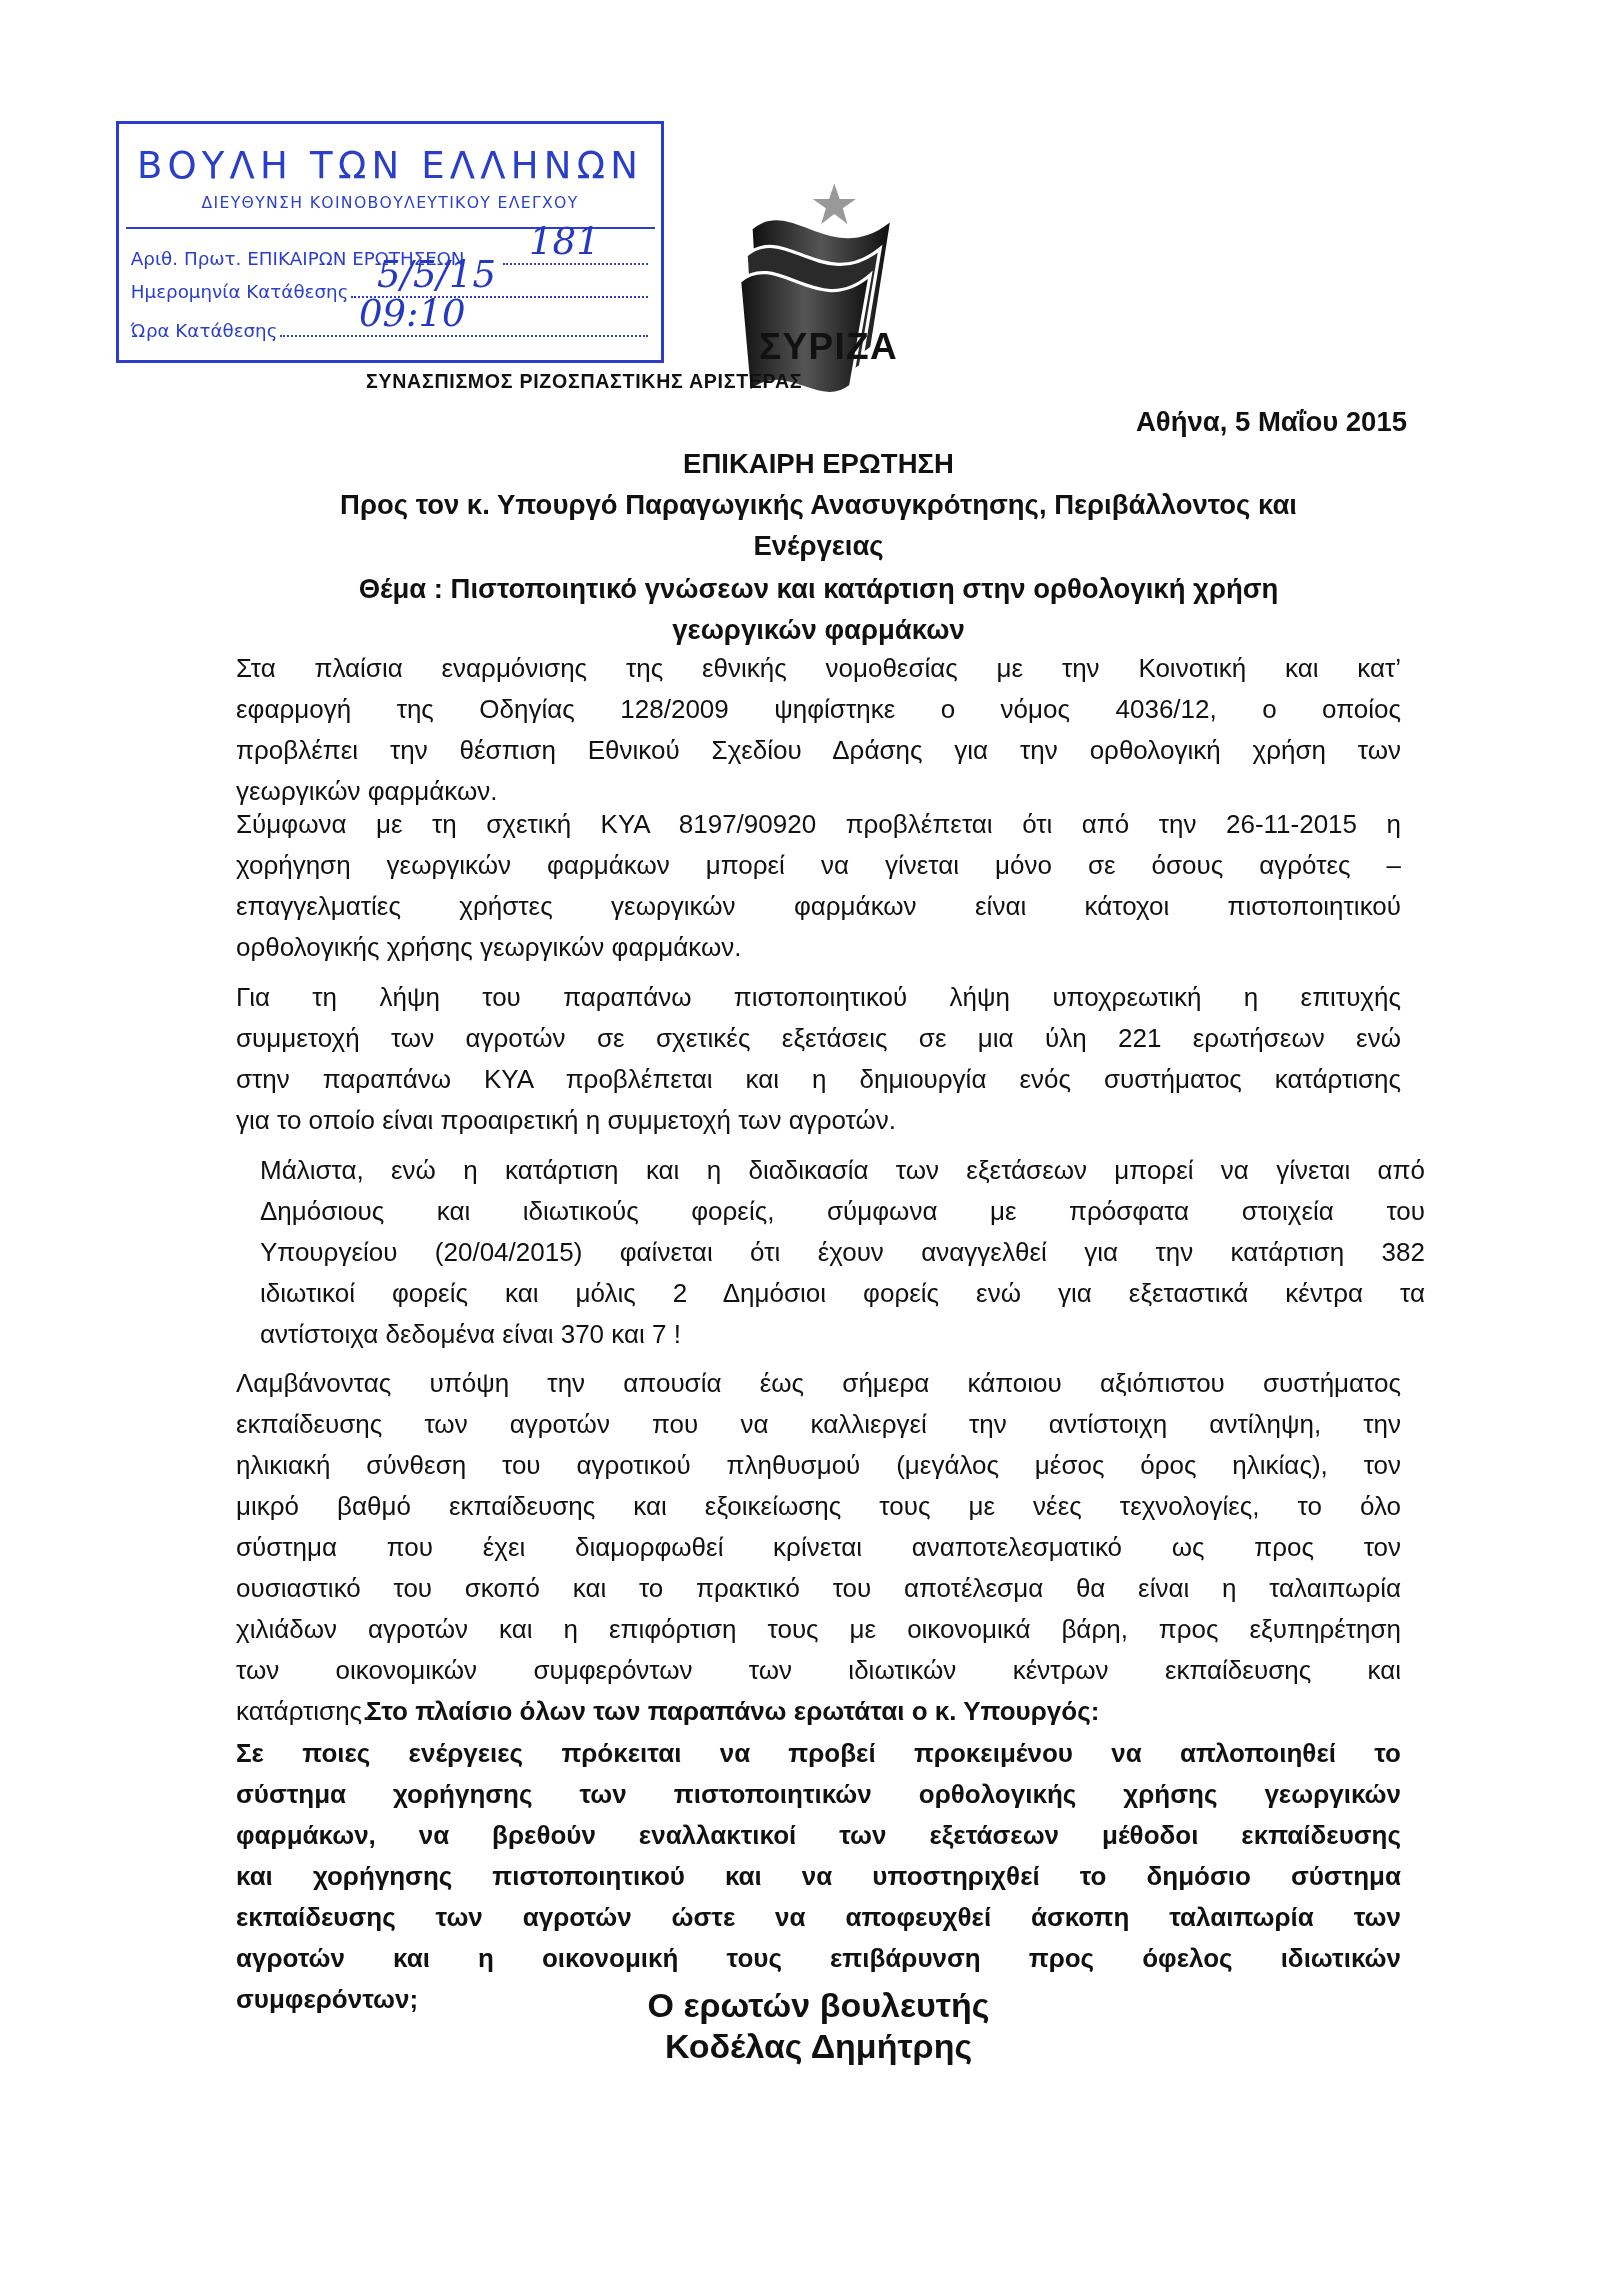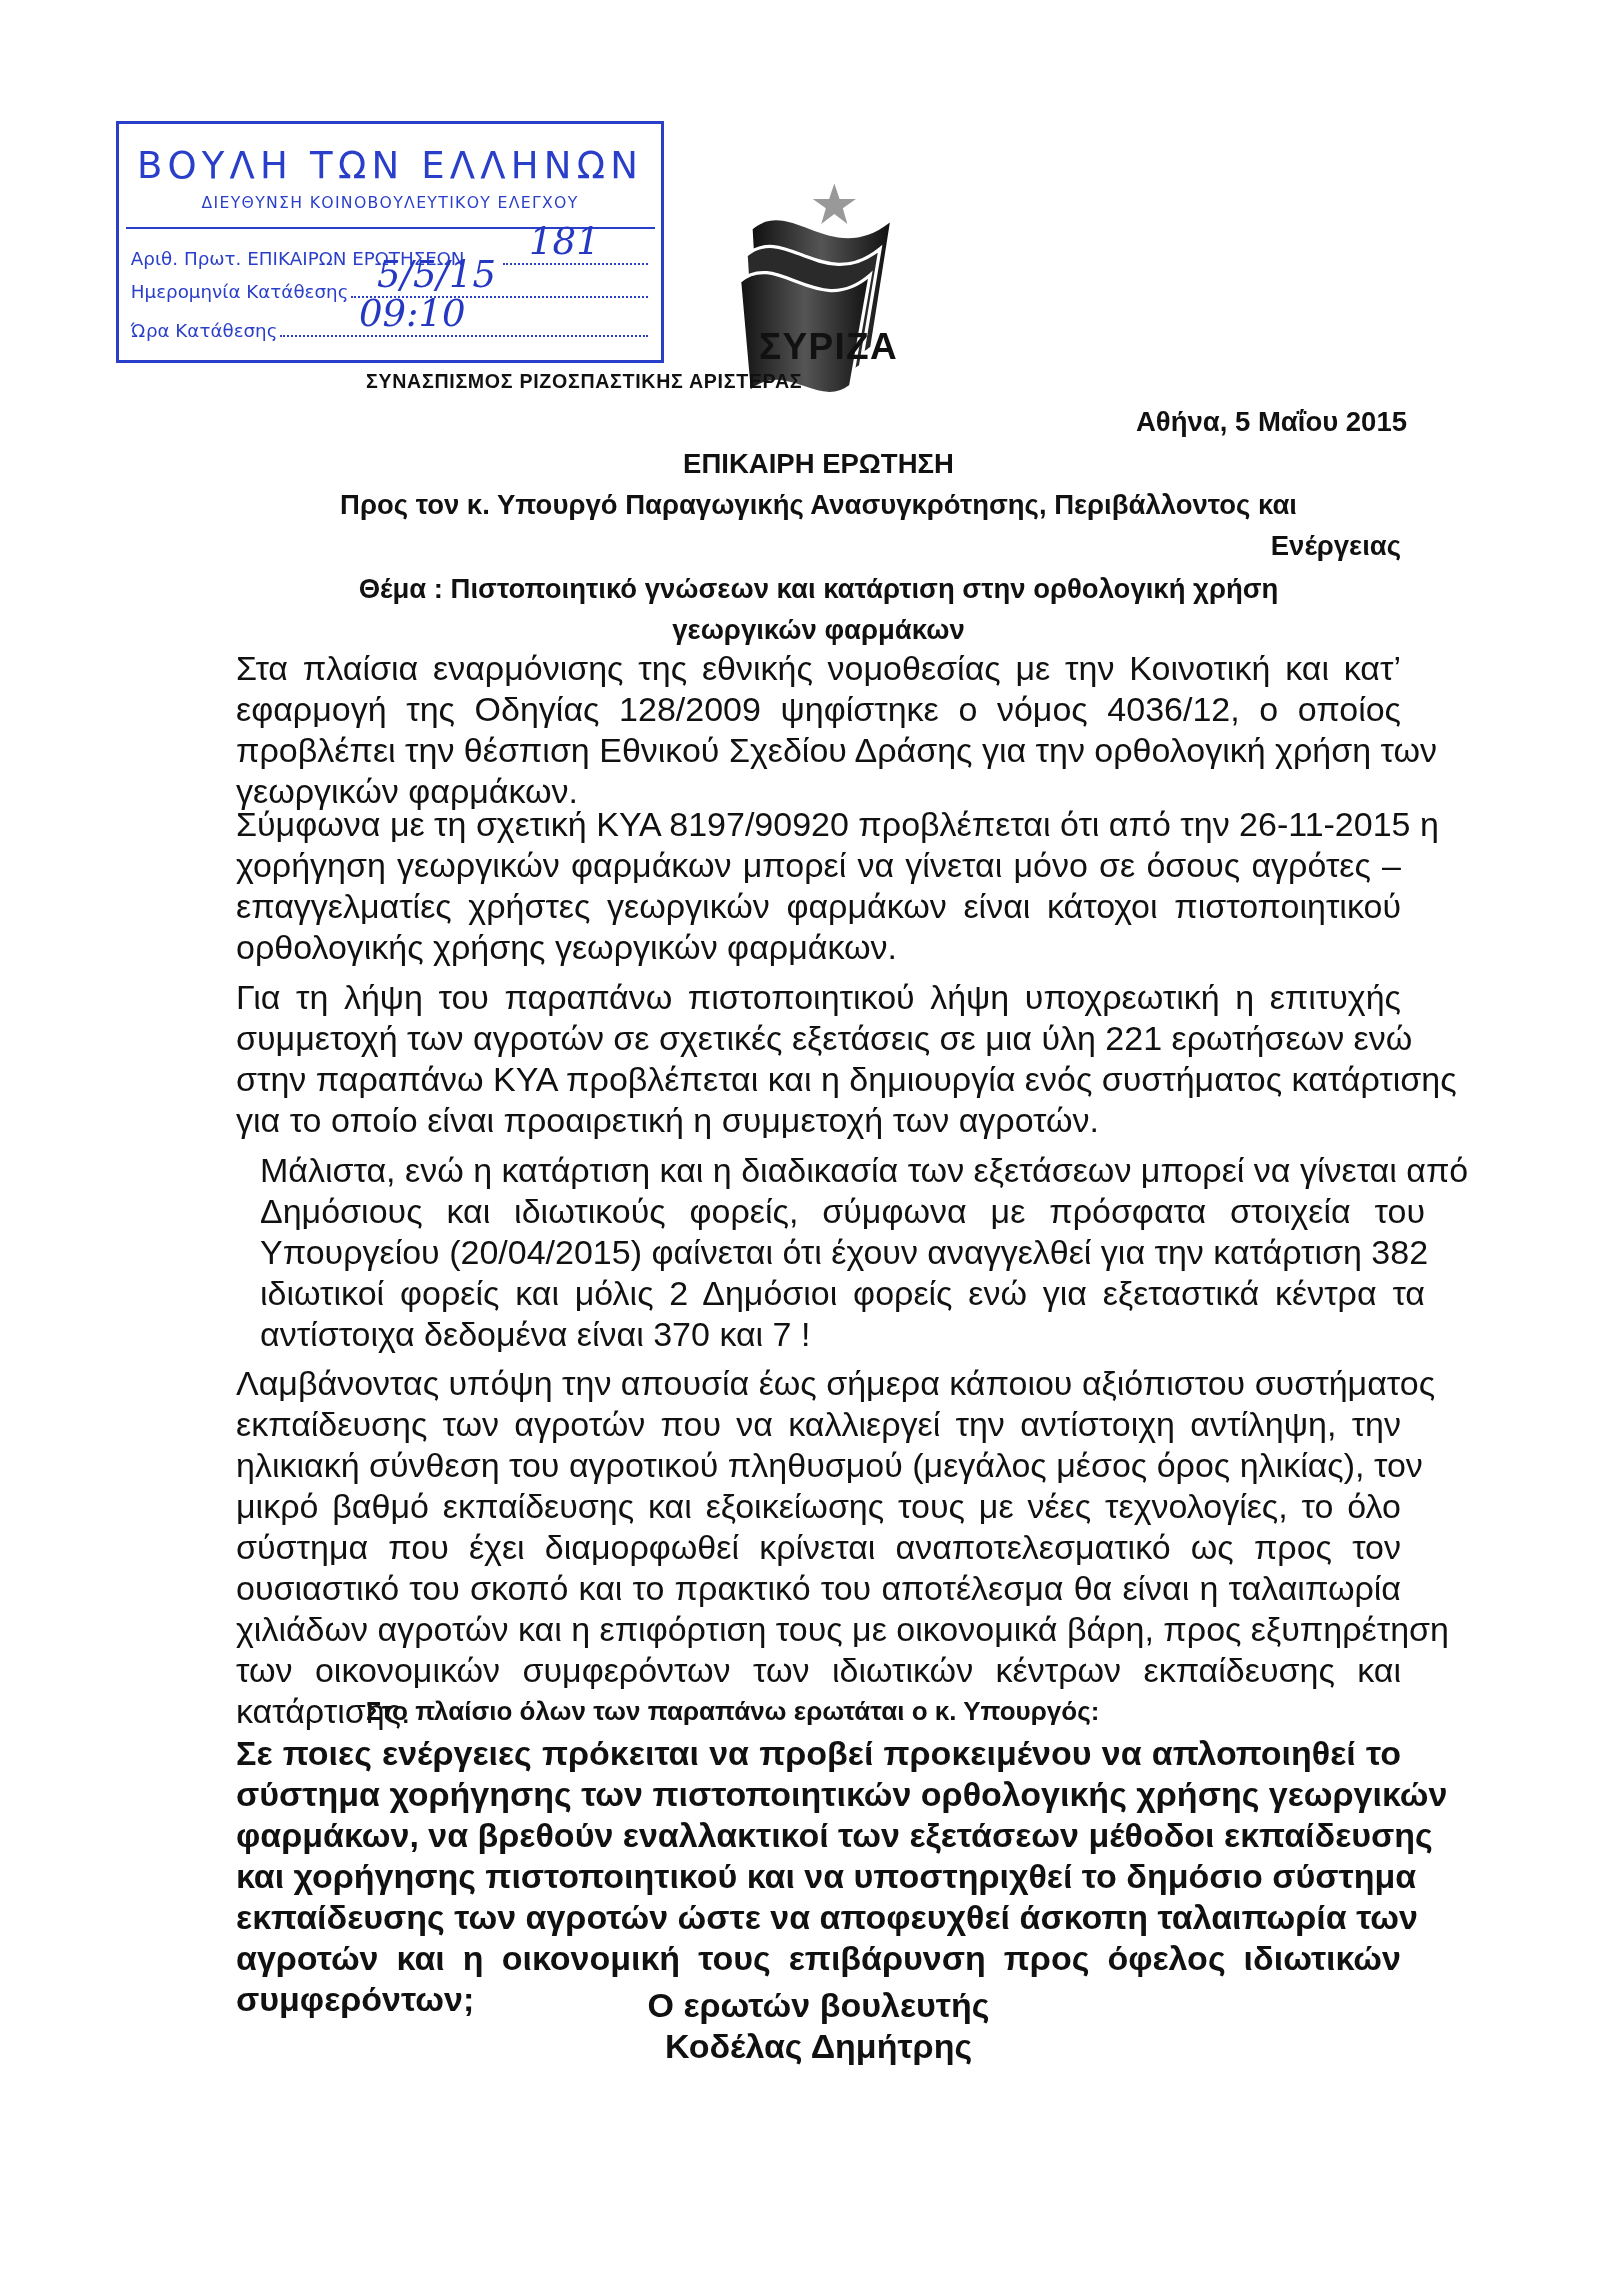--- a/index.html
+++ b/index.html
@@ -27,25 +27,25 @@
   
   .logo { position: absolute; left: 720px; top: 183px; width: 196px; height: 236px; }
   .party { position: absolute; left: 759px; top: 326px; font-size: 37px; font-weight: bold; letter-spacing: 1.3px; }
   .party-sub { position: absolute; left: 366px; top: 370px; font-size: 19.6px; font-weight: bold; letter-spacing: 0.7px; }
 
   .date { position: absolute; right: 216px; top: 406px; font-size: 27.5px; font-weight: bold; }
 
   .center-bold { position: absolute; left: 236px; width: 1165px; text-align: center; font-weight: bold; font-size: 27.5px; }
   .h-title { top: 448px; }
   .h-to1 { top: 489px; }
-  .h-to2 { top: 530px; text-align: right; }
+  .h-to2 { top: 530px; }
   .h-sub1 { top: 573px; }
   .h-sub2 { top: 614px; }
 
-  .para { position: absolute; left: 236px; width: 1165px; font-size: 34px; line-height: 41px; text-align: justify; }
+  .para { position: absolute; left: 236px; width: 1165px; font-size: 26px; line-height: 41px; text-align: justify; }
   .para .ln { display: block; text-align: justify; text-align-last: justify; white-space: nowrap; }
   .para .ln.last { text-align-last: left; }
   .p1 { top: 648px; }
   .p2 { top: 804px; }
   .p3 { top: 977px; }
   .p4 { top: 1150px; margin-left: 24px; }
   .p5 { top: 1363px; }
   .ask { position: absolute; left: 366px; top: 1696px; font-size: 26px; font-weight: bold; }
   .p6 { top: 1733px; font-weight: bold; }
   .sign { position: absolute; left: 236px; width: 1165px; text-align: center; font-size: 34px; font-weight: bold; }

